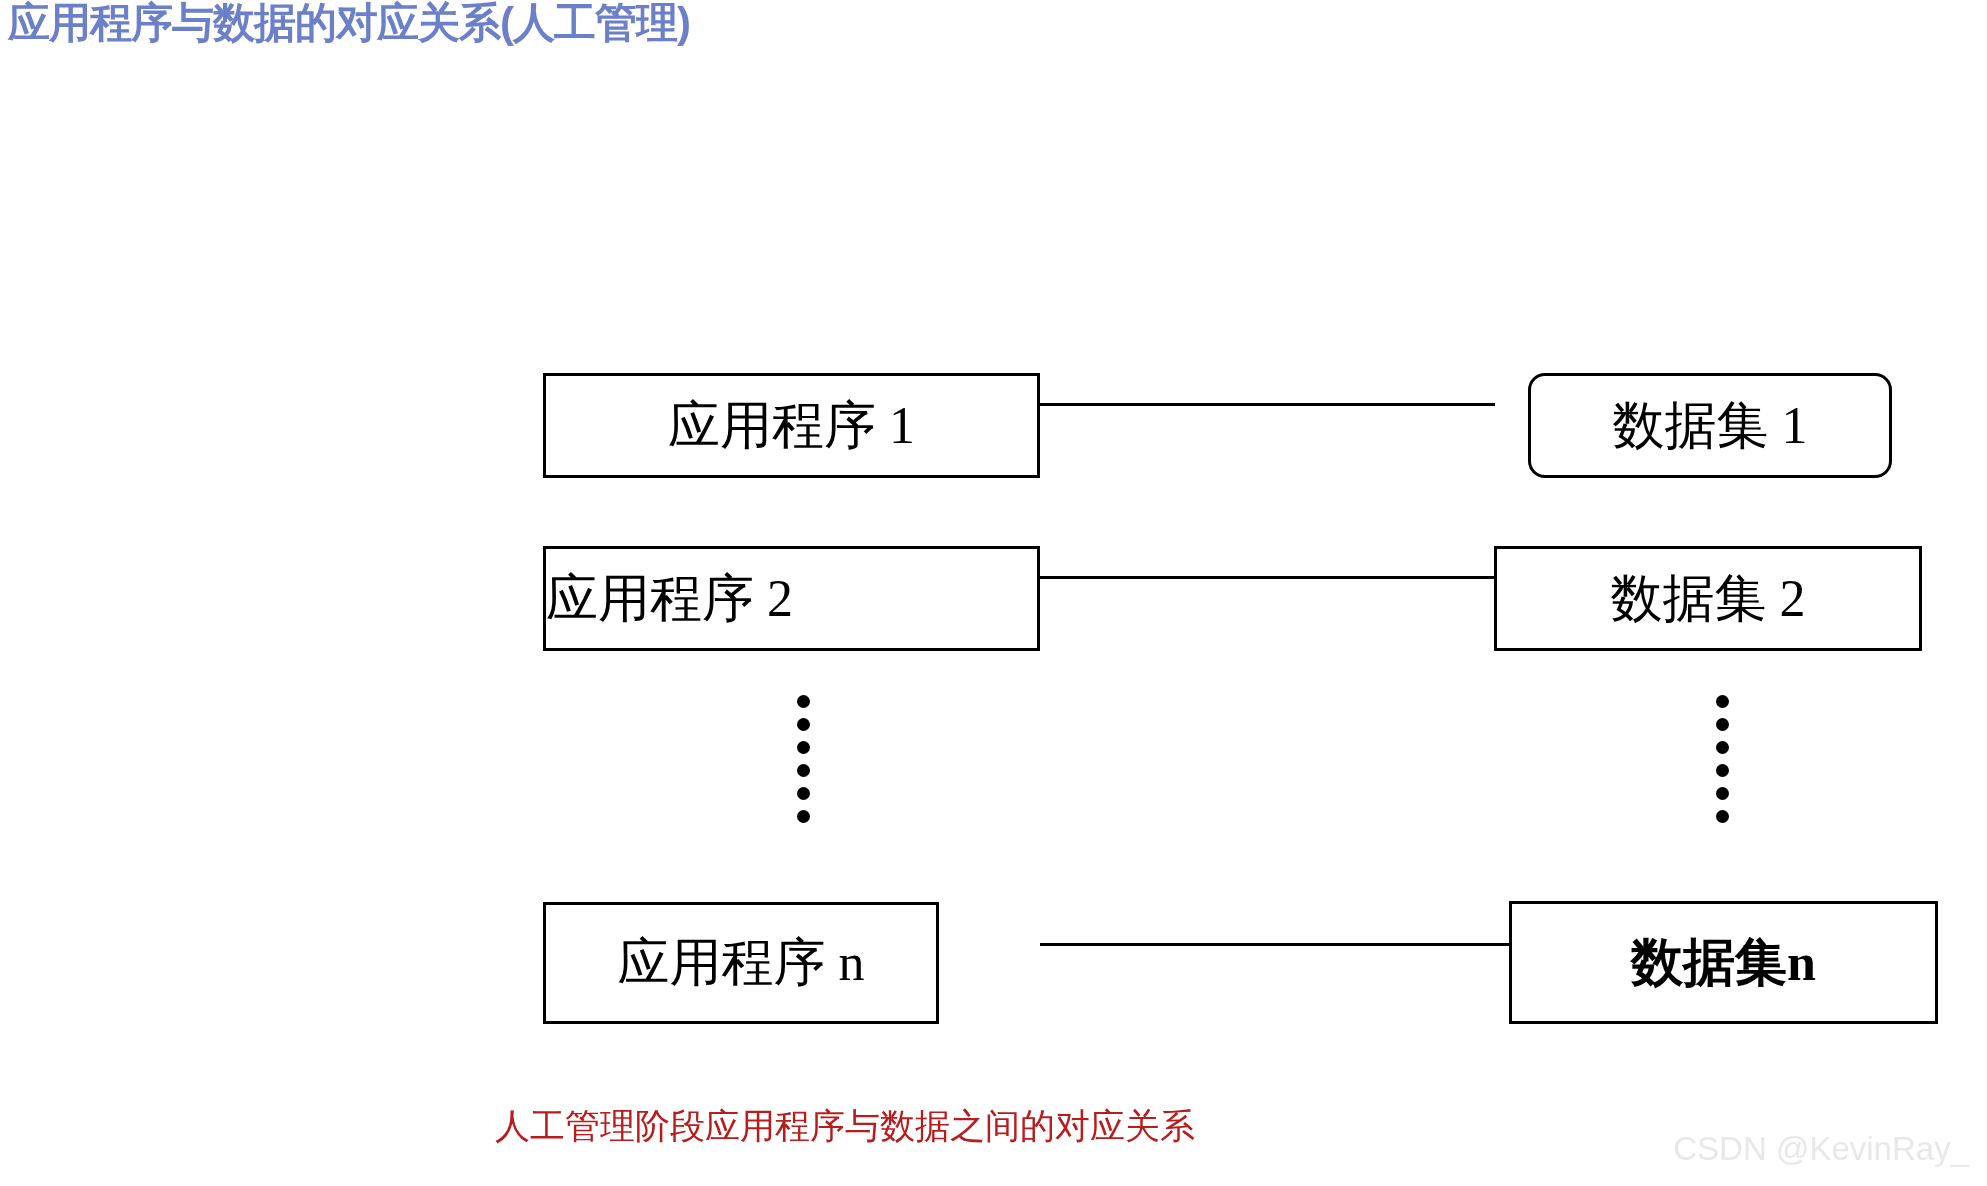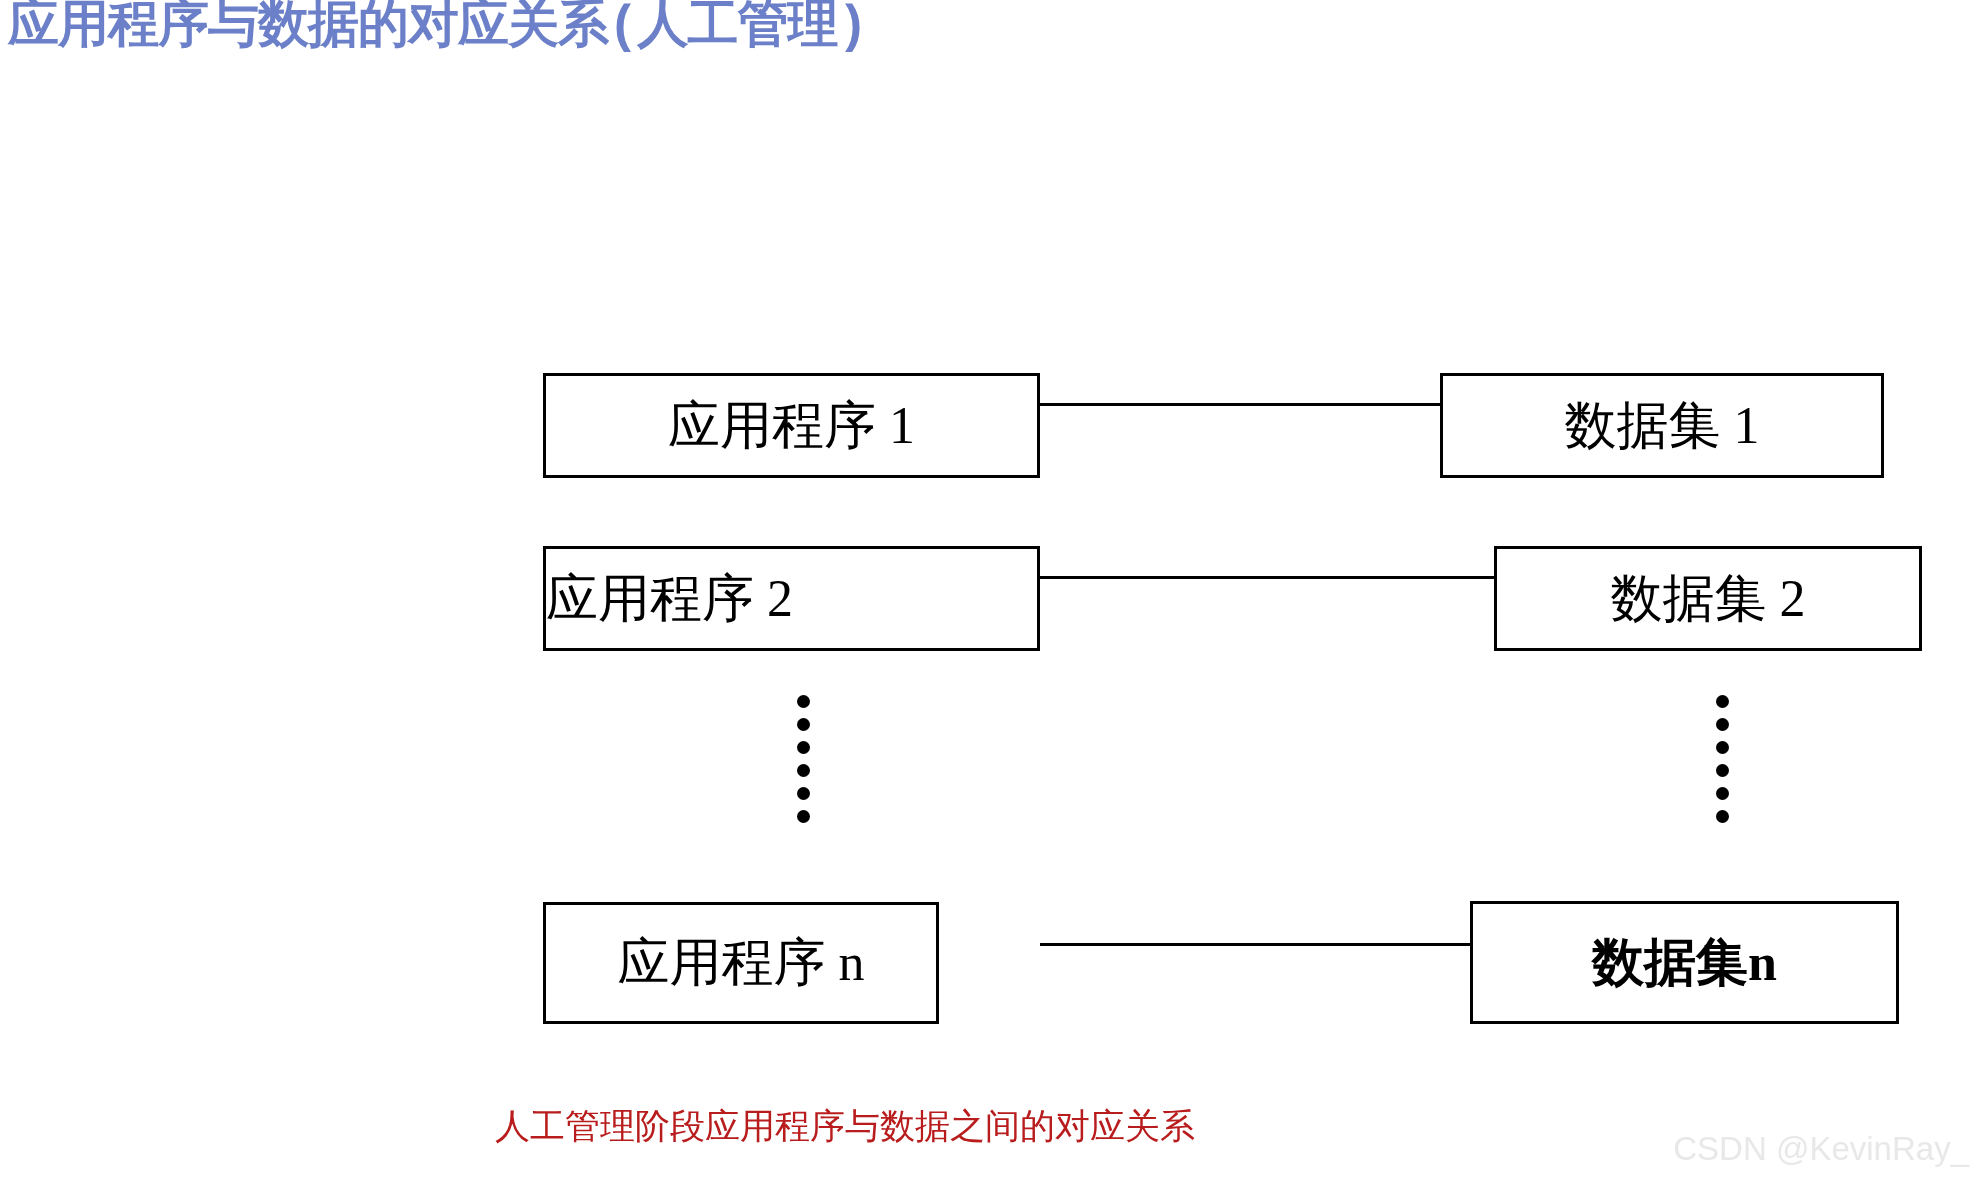--- a/index.html
+++ b/index.html
@@ -14,23 +14,23 @@
     overflow: hidden;
     font-family: "Liberation Sans", sans-serif;
     -webkit-font-smoothing: antialiased;
   }
 
   
   #slide-title {
     position: absolute;
     left: 8px;
     top: 2px;
-    font-family: Liberation Mono, monospace;
+    font-family: Liberation Sans, sans-serif;
     font-weight: bold;
-    font-size: 51px;
+    font-size: 42px;
     line-height: 1.0;
     letter-spacing: -1px;
     color: #6B80C8;
     white-space: nowrap;
   }
 
   
   #diagram {
     position: absolute;
     left: 0;
@@ -52,25 +52,25 @@
     line-height: 1.0;
     white-space: nowrap;
     margin-top: 38px;
   }
   .node-box.center { justify-content: center; }
   .node-box.left   { justify-content: flex-start; }
   .node-box.bold   { font-weight: bold; }
 
   
   #box-app-1  { left: 543px;  top: 335px; width: 497px; height: 105px; }
-  #box-data-1 { left: 1440px; top: 335px; width: 444px; height: 105px; }
+  #box-data-1 { left: 1528px; top: 335px; width: 364px; height: 105px; border-radius: 17px; }
   #box-app-2  { left: 543px;  top: 508px; width: 497px; height: 105px; }
   #box-data-2 { left: 1494px; top: 508px; width: 428px; height: 105px; }
   #box-app-n  { left: 543px;  top: 864px; width: 396px; height: 122px; }
-  #box-data-n { left: 1470px; top: 863px; width: 429px; height: 123px; }
+  #box-data-n { left: 1509px; top: 863px; width: 429px; height: 123px; }
 
   
   .connector {
     position: absolute;
     height: 0;
     border-top: 3px solid #000000;
   }
   #connector-1 { left: 1040px; top: 403px; width: 455px; }
   #connector-2 { left: 1040px; top: 576px; width: 455px; }
   #connector-n { left: 1040px; top: 943px; width: 470px; }

